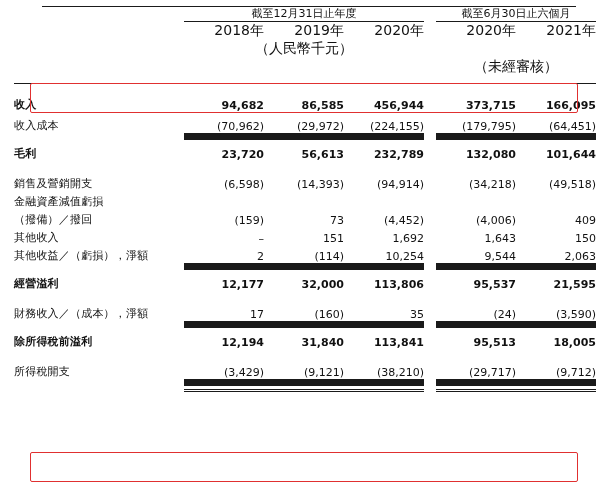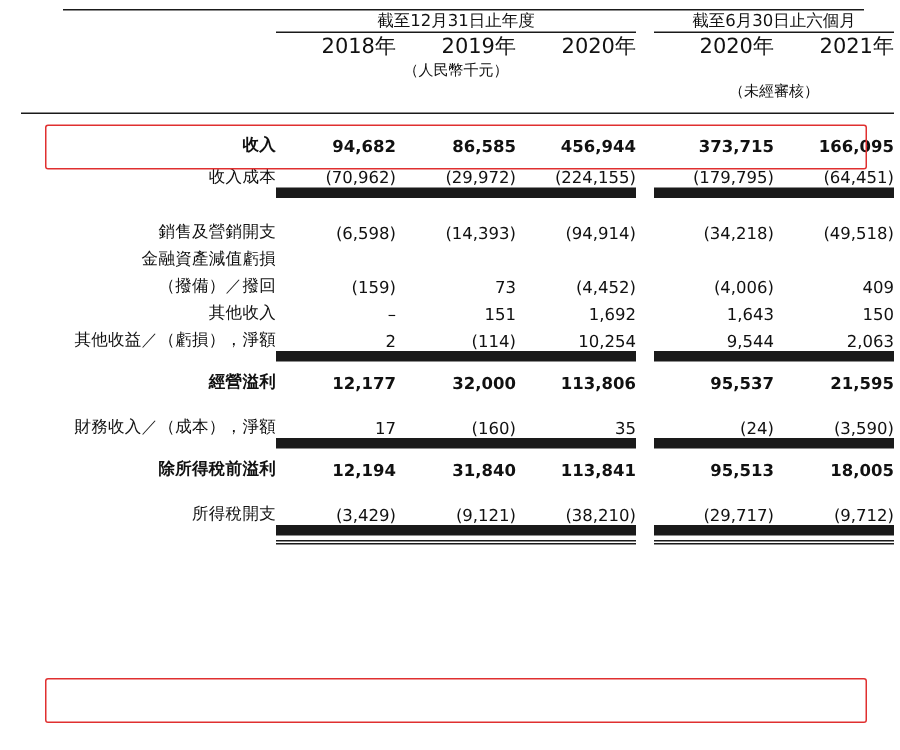--- a/index.html
+++ b/index.html
@@ -31,21 +31,21 @@
   table.fin td, table.fin th {
     padding: 0;
     vertical-align: bottom;
     font-weight: normal;
   }
   col.c-label { width: 170px; }
   col.c-num   { width: 80px; }
   col.c-gap   { width: 12px; }
 
   .lbl {
-    text-align: right;
+    text-align: left;
     padding-left: 6px;
     white-space: nowrap;
     font-size: 11px;
     letter-spacing: 0.2px;
   }
   .num {
     text-align: right;
     padding-right: 8px;
     white-space: nowrap;
     font-size: 11px;
@@ -70,21 +70,21 @@
   .col-head td {
     text-align: right;
     padding-right: 8px;
     font-size: 14px;
     padding-top: 2px;
     padding-bottom: 3px;
   }
   .unit-row td {
     text-align: right;
     padding-right: 8px;
-    font-size: 10px;
+    font-size: 14px;
     padding-top: 1px;
     padding-bottom: 2px;
   }
   .unit-center {
     text-align: center !important;
     padding-right: 0 !important;
   }
 
   .thinline {
     height: 1px;
@@ -205,20 +205,29 @@
     <tr class="spacer-sm">
       <td></td>
       <td class="thinline"></td>
       <td class="thinline"></td>
       <td class="thinline"></td>
       <td></td>
       <td class="thinline"></td>
       <td class="thinline"></td>
     </tr>
 
+    <tr class="r-tall bold">
+      <td class="lbl">毛利</td>
+      <td class="num">23,720</td>
+      <td class="num">56,613</td>
+      <td class="num">232,789</td>
+      <td></td>
+      <td class="num">132,080</td>
+      <td class="num">101,644</td>
+    </tr>
 
     <tr class="spacer-md">
           <td colspan="7"></td>
         </tr>
 
     <tr class="r">
       <td class="lbl">銷售及營銷開支</td>
       <td class="num">(6,598)</td>
       <td class="num">(14,393)</td>
       <td class="num">(94,914)</td>

